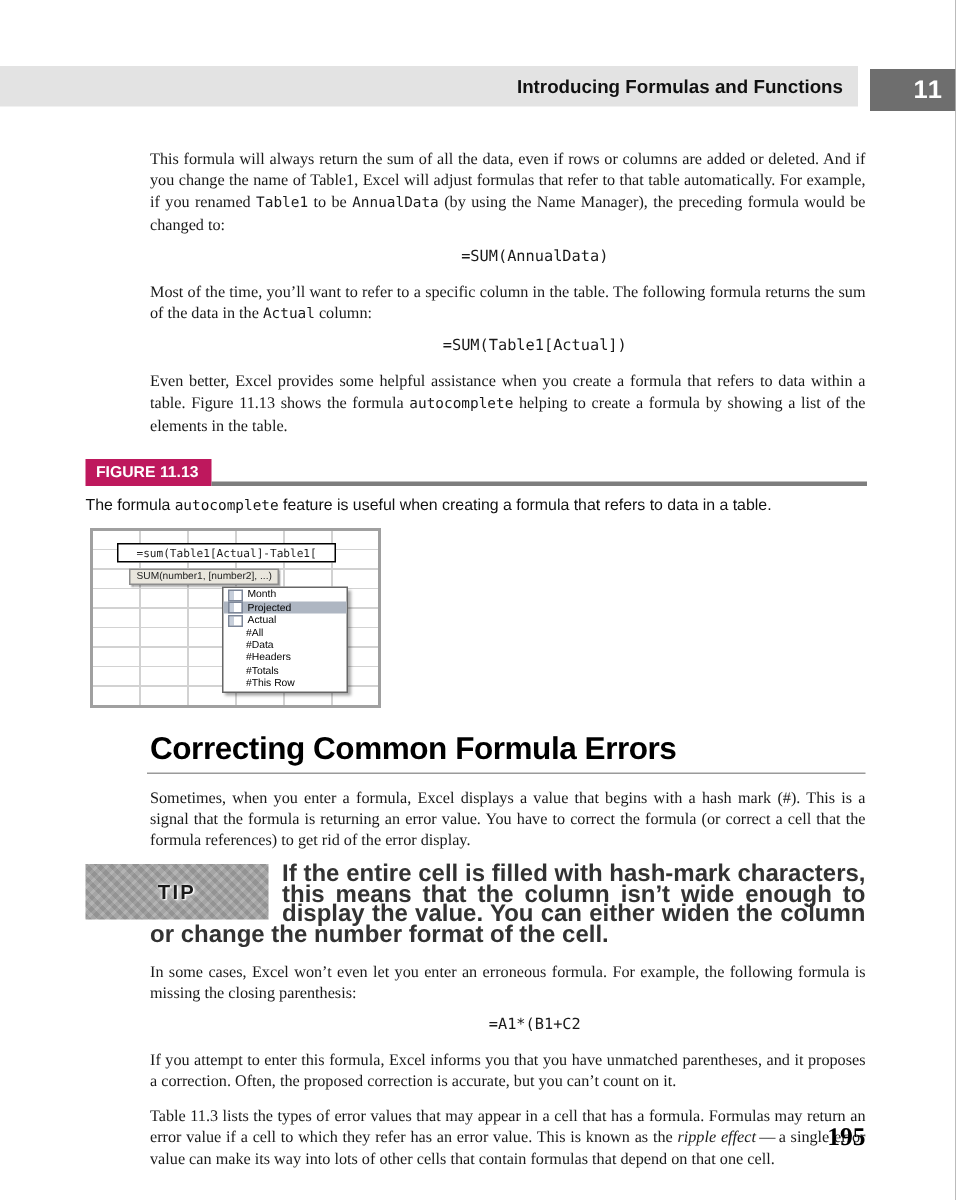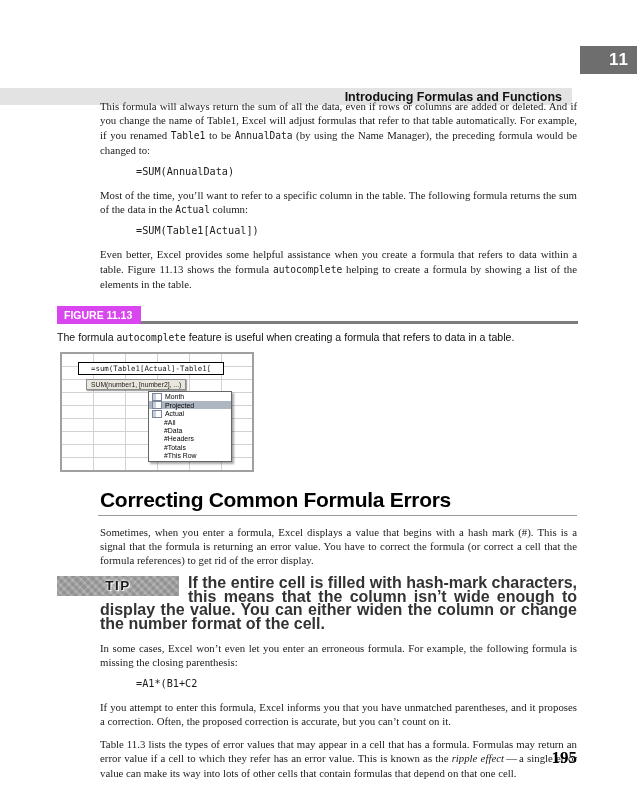--- a/index.html
+++ b/index.html
@@ -1,33 +1,33 @@
 <!DOCTYPE html>
 <html><head>
 <meta charset="utf-8">
 <style>
   html,body{margin:0;padding:0;background:#888;}
   .page{position:relative;width:637px;height:800px;background:#fff;margin:0 auto;overflow:hidden;
         font-family:"Liberation Serif", serif;color:#1a1a1a;}
   
-  .running-head{position:absolute;top:44px;left:0;width:572px;height:17px;background:#e3e3e3;
-        display:flex;align-items:center;justify-content:flex-end;padding-right:10px;box-sizing:border-box;margin-top:44px;}
+  .running-head{position:absolute;top:44px;left:0;width:572px;height:27px;background:#e3e3e3;
+        display:flex;align-items:center;justify-content:flex-end;padding-right:10px;box-sizing:border-box;}
   .running-head .title{font-family:"Liberation Sans",sans-serif;font-weight:bold;font-size:12.5px;color:#111;}
   .chapter-tab{position:absolute;top:46px;left:580px;width:78px;height:28px;background:#6e6e6e;
         display:flex;align-items:center;justify-content:center;
         font-family:"Liberation Sans",sans-serif;font-weight:bold;font-size:17px;color:#fff;letter-spacing:1px;}
   
   .content{position:absolute;top:99px;left:100px;width:477px;}
   p.body{font-size:10.8px;line-height:14.4px;margin:0 0 8px 0;text-align:justify;}
   code.inl{font-family:"DejaVu Sans Mono",monospace;font-size:9.6px;}
-  .codeline{font-family:"DejaVu Sans Mono",monospace;font-size:10.2px;margin:3px 0 11px 36px;white-space:pre;}
+  .codeline{font-family:"DejaVu Sans Mono",monospace;font-size:10.2px;margin:3px 0 11px 36px;white-space:pre;text-align:center;}
   em.it{font-style:italic;}
   
   .figlabel-row{display:flex;align-items:flex-end;margin:14px 0 7px -43px;width:521px;}
-  .figlabel{background:#d946ef;color:#fff;font-family:"Liberation Sans",sans-serif;font-weight:bold;
+  .figlabel{background:#be185d;color:#fff;font-family:"Liberation Sans",sans-serif;font-weight:bold;
         font-size:10.5px;padding:3px 9px 3px 7px;line-height:12px;}
   .figrule{flex:1;border-bottom:3px solid #7d7d7d;}
   .caption{font-family:"Liberation Sans",sans-serif;font-size:10.6px;margin:0 0 9px -43px;color:#111;}
   
   .sheet{position:relative;margin-left:-40px;width:190px;height:116px;border:2px solid #a0a0a0;
         background:
           repeating-linear-gradient(to right, transparent 0 31px, #d2d2d2 31px 32px),
           repeating-linear-gradient(to bottom, transparent 0 12px, #d2d2d2 12px 13px),
           #fff;
         margin-bottom:14px;}
@@ -43,21 +43,21 @@
   .dd-item.sel{background:#aeb6c2;}
   .dd-item.hash{padding-left:15px;}
   .col-icon{display:inline-block;width:8px;height:6px;border:1px solid #7c8698;margin-right:3px;
         background:linear-gradient(to right,#c7cfdb 0 3px,#fff 3px);}
   
   h1.sect{font-family:"Liberation Sans",sans-serif;font-weight:bold;font-size:21px;letter-spacing:-.3px;
         margin:16px 0 0 0;color:#000;}
   .sect-rule{border-bottom:1px solid #9a9a9a;margin:3px 0 9px -2px;width:479px;}
   
   .tipwrap{margin:4px 0 10px 0;overflow:visible;}
-  .tip-badge{float:left;width:122px;height:20px;margin:0 9px 3px -43px;
+  .tip-badge{float:left;width:122px;height:37px;margin:0 9px 3px -43px;
         background:
           repeating-linear-gradient(45deg,#9f9f9f 0 3px,#b3b3b3 3px 6px),
           repeating-linear-gradient(-45deg,rgba(255,255,255,.25) 0 2px,rgba(0,0,0,.08) 2px 5px);
         background-blend-mode:multiply;
         display:flex;align-items:center;justify-content:center;}
   .tip-badge span{font-family:"Liberation Sans",sans-serif;font-weight:bold;font-size:13.5px;color:#191919;
         letter-spacing:1.5px;text-shadow:0 0 2px #fff,0 0 4px #fff,1px 1px 1px #fff;}
   .tip-text{font-family:"Liberation Sans",sans-serif;font-weight:bold;font-size:16px;line-height:13.8px;
         color:#333;text-align:justify;}
   

